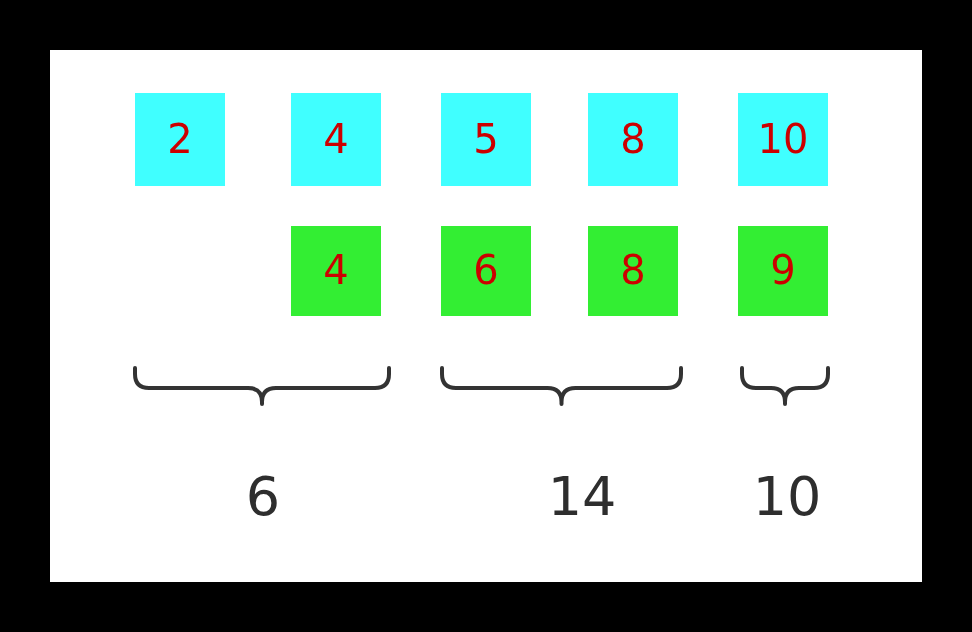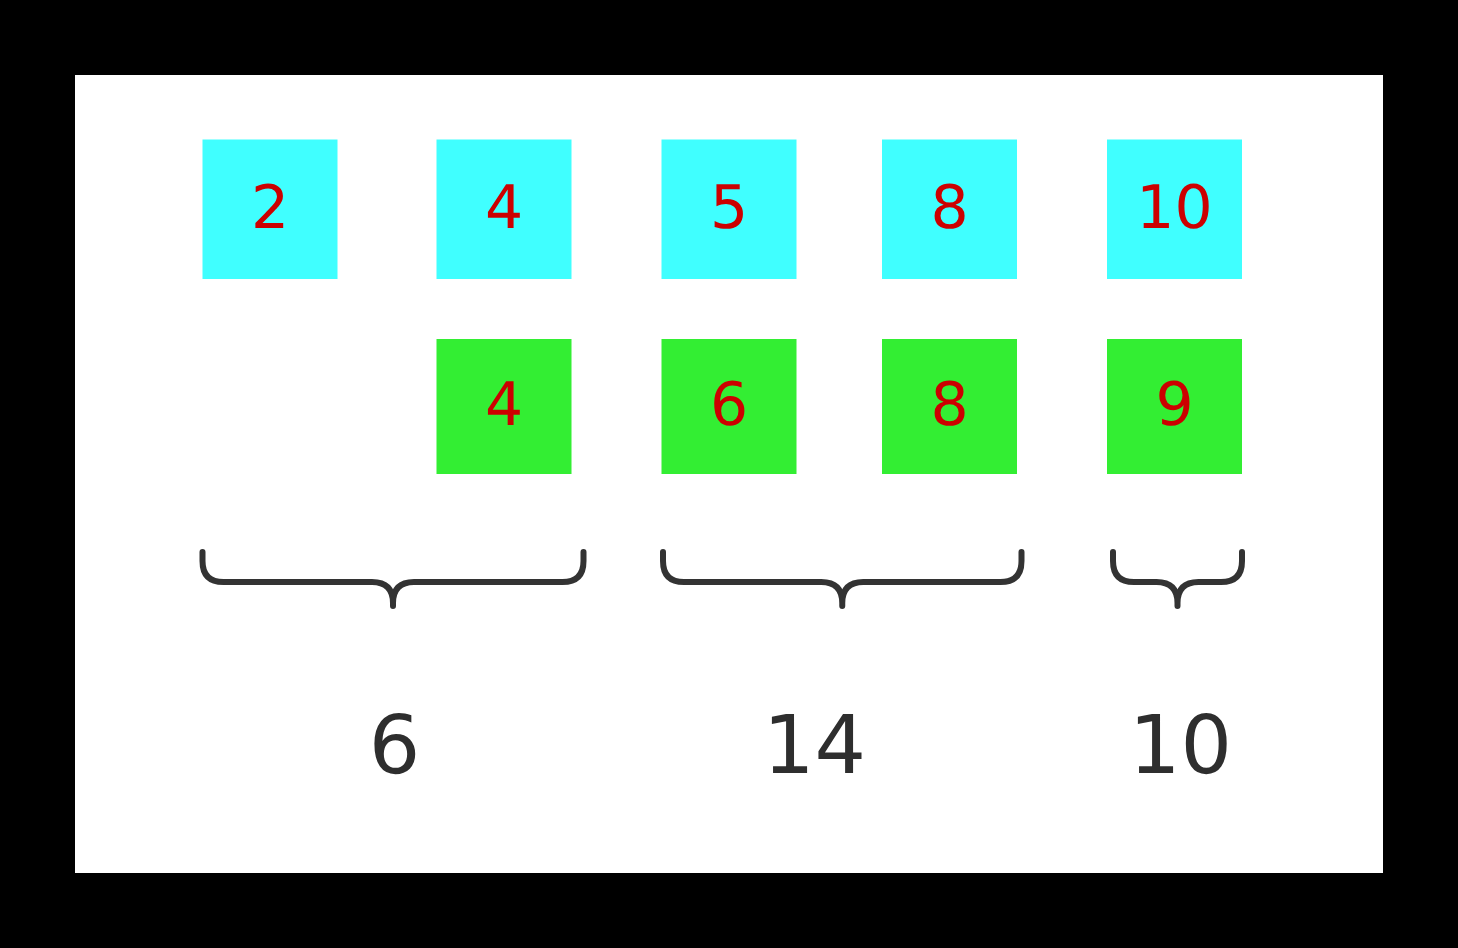--- a/index.html
+++ b/index.html
@@ -106,17 +106,17 @@
           <path d="M 2 2 L 2 8 Q 2 22 16 22 L 107.5 22 Q 121.5 22 121.5 36 L 121.5 38 M 241 2 L 241 8 Q 241 22 227 22 L 135.5 22 Q 121.5 22 121.5 36" fill="none" stroke="#333333" stroke-width="4" stroke-linecap="round" stroke-linejoin="round"></path>
         </svg>
       </div>
     <div class="brace" style="left: 690px; top: 316px; width: 90px; height: 40px;">
         <svg width="90" height="40" viewBox="0 0 90 40">
           <path d="M 2 2 L 2 8 Q 2 22 16 22 L 31 22 Q 45 22 45 36 L 45 38 M 88 2 L 88 8 Q 88 22 74 22 L 59 22 Q 45 22 45 36" fill="none" stroke="#333333" stroke-width="4" stroke-linecap="round" stroke-linejoin="round"></path>
         </svg>
       </div>
 
     <div class="sum-label" style="left: 153px; top: 420px; width: 120px; color: rgb(46, 46, 46);">6</div>
-    <div class="sum-label" style="left: 433px; top: 420px; width: 120px; color: rgb(46, 46, 46);">14</div>
+    <div class="sum-label" style="left: 472px; top: 420px; width: 120px; color: rgb(46, 46, 46);">14</div>
     <div class="sum-label" style="left: 677px; top: 420px; width: 120px; color: rgb(46, 46, 46);">10</div>
 
   </div>
 </div>
 
 </body></html>

